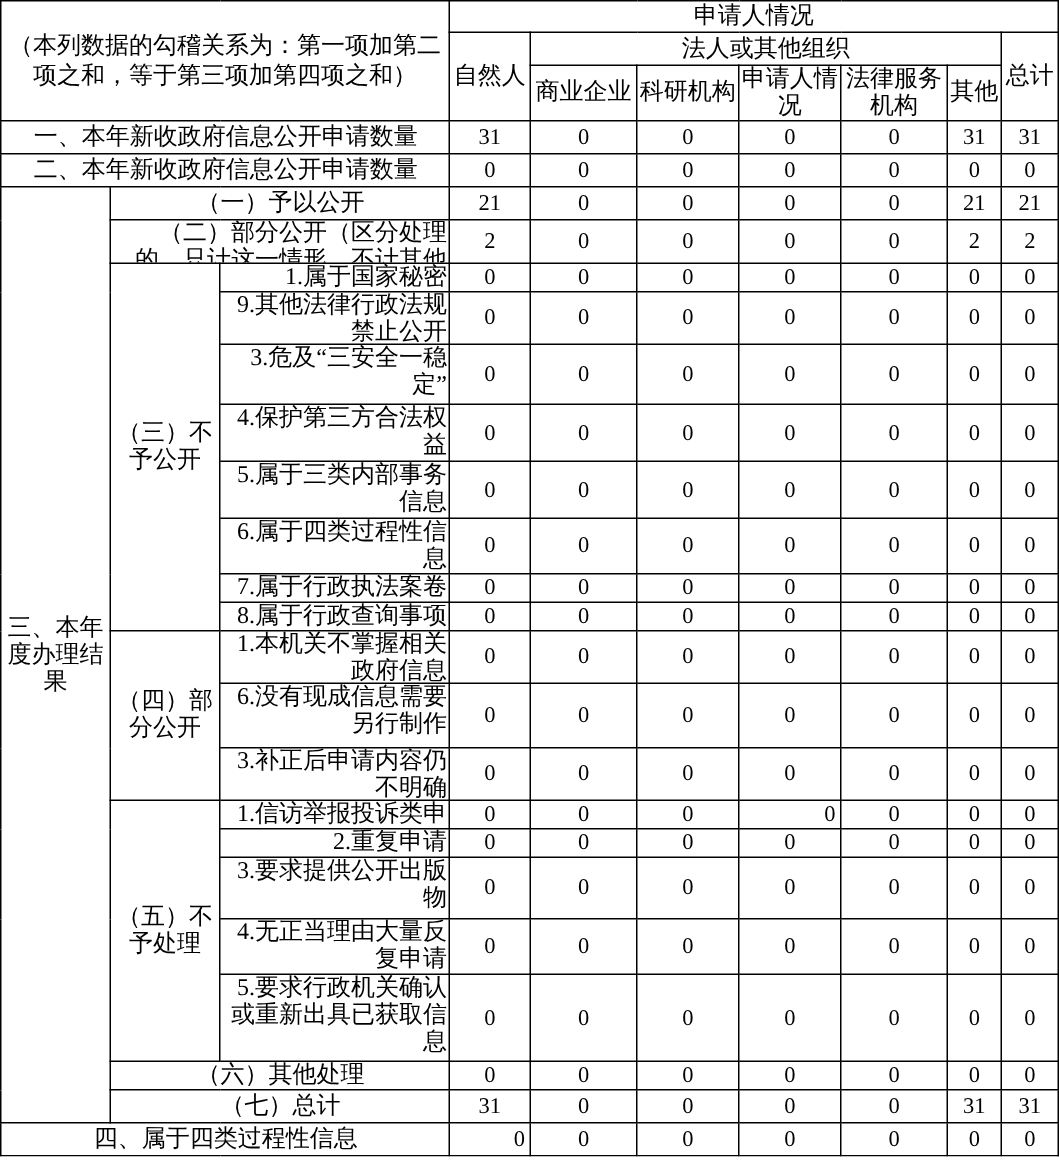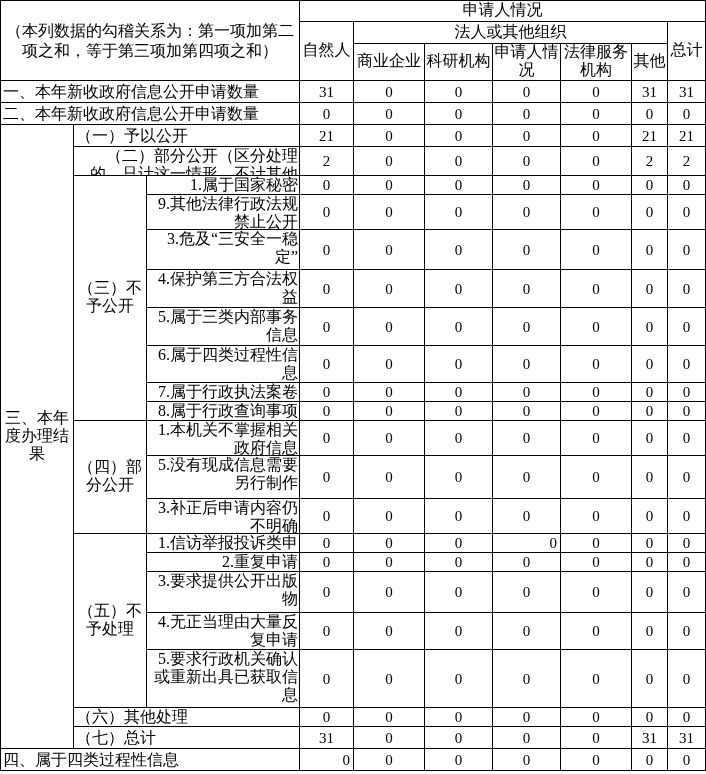--- a/index.html
+++ b/index.html
@@ -2,21 +2,21 @@
 <html><head>
 <meta charset="utf-8">
 <style>
   html,body{margin:0;padding:0;background:#fff;}
   body{width:706px;font-family:"Liberation Serif","DejaVu Serif",serif;color:#000;}
   table{border-collapse:collapse;table-layout:fixed;width:705px;margin:0;}
   td{border:1px solid #000;padding:0 1px;overflow:hidden;font-size:16px;line-height:18px;vertical-align:middle;box-sizing:border-box;}
   td.ctr{text-align:center;font-family:Liberation Mono, monospace;}
   td.num{text-align:center;font-size:15px;}
   td.num.right{text-align:right;padding-right:3px;}
-  td.lbl{text-align:left;padding-left:2px;}
+  td.lbl{text-align:center;padding-left:2px;}
   td.sub{vertical-align:top;text-align:right;padding-left:2px;margin-left:16px;}
   td.note{text-align:center;font-size:16px;line-height:20px;}
   .bx{overflow:hidden;}
 </style>
 </head>
 <body>
 
 <table>
   <colgroup>
     <col style="width:73px">
@@ -202,21 +202,21 @@
     <td class="num">0</td>
     <td class="num">0</td>
     <td class="num">0</td>
     <td class="num">0</td>
     <td class="num">0</td>
     <td class="num">0</td>
     <td class="num">0</td>
   </tr>
   <tr style="height:43px">
     <td class="sub">
-          <div class="bx" style="height:42px">5.没有现成信息需要另行制作</div>
+          <div class="bx" style="height:42px">6.没有现成信息需要另行制作</div>
         </td>
     <td class="num">0</td>
     <td class="num">0</td>
     <td class="num">0</td>
     <td class="num">0</td>
     <td class="num">0</td>
     <td class="num">0</td>
     <td class="num">0</td>
   </tr>
   <tr style="height:35px">

